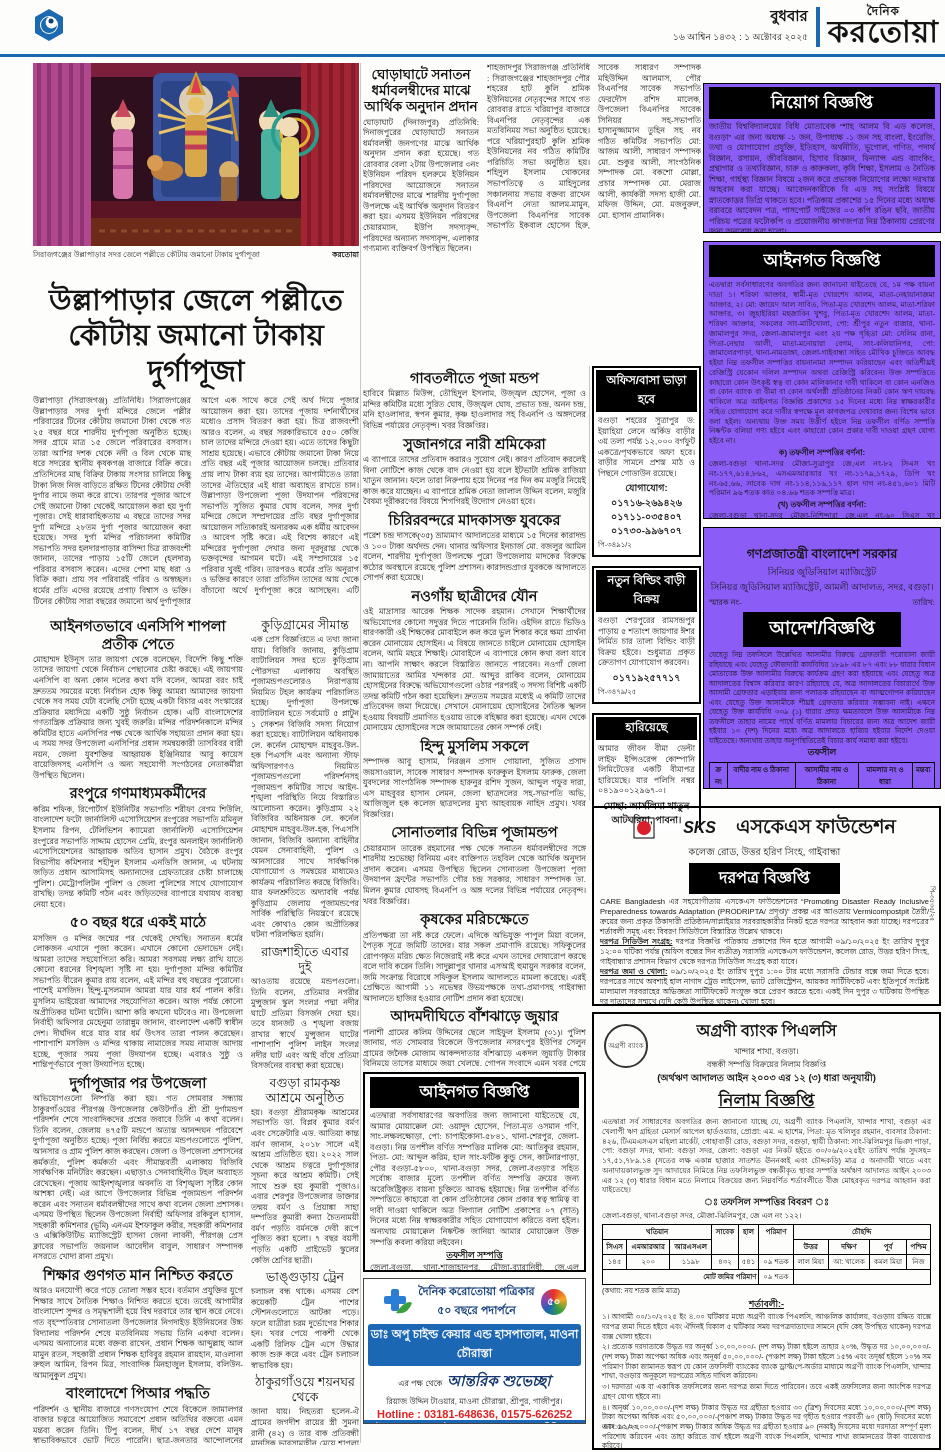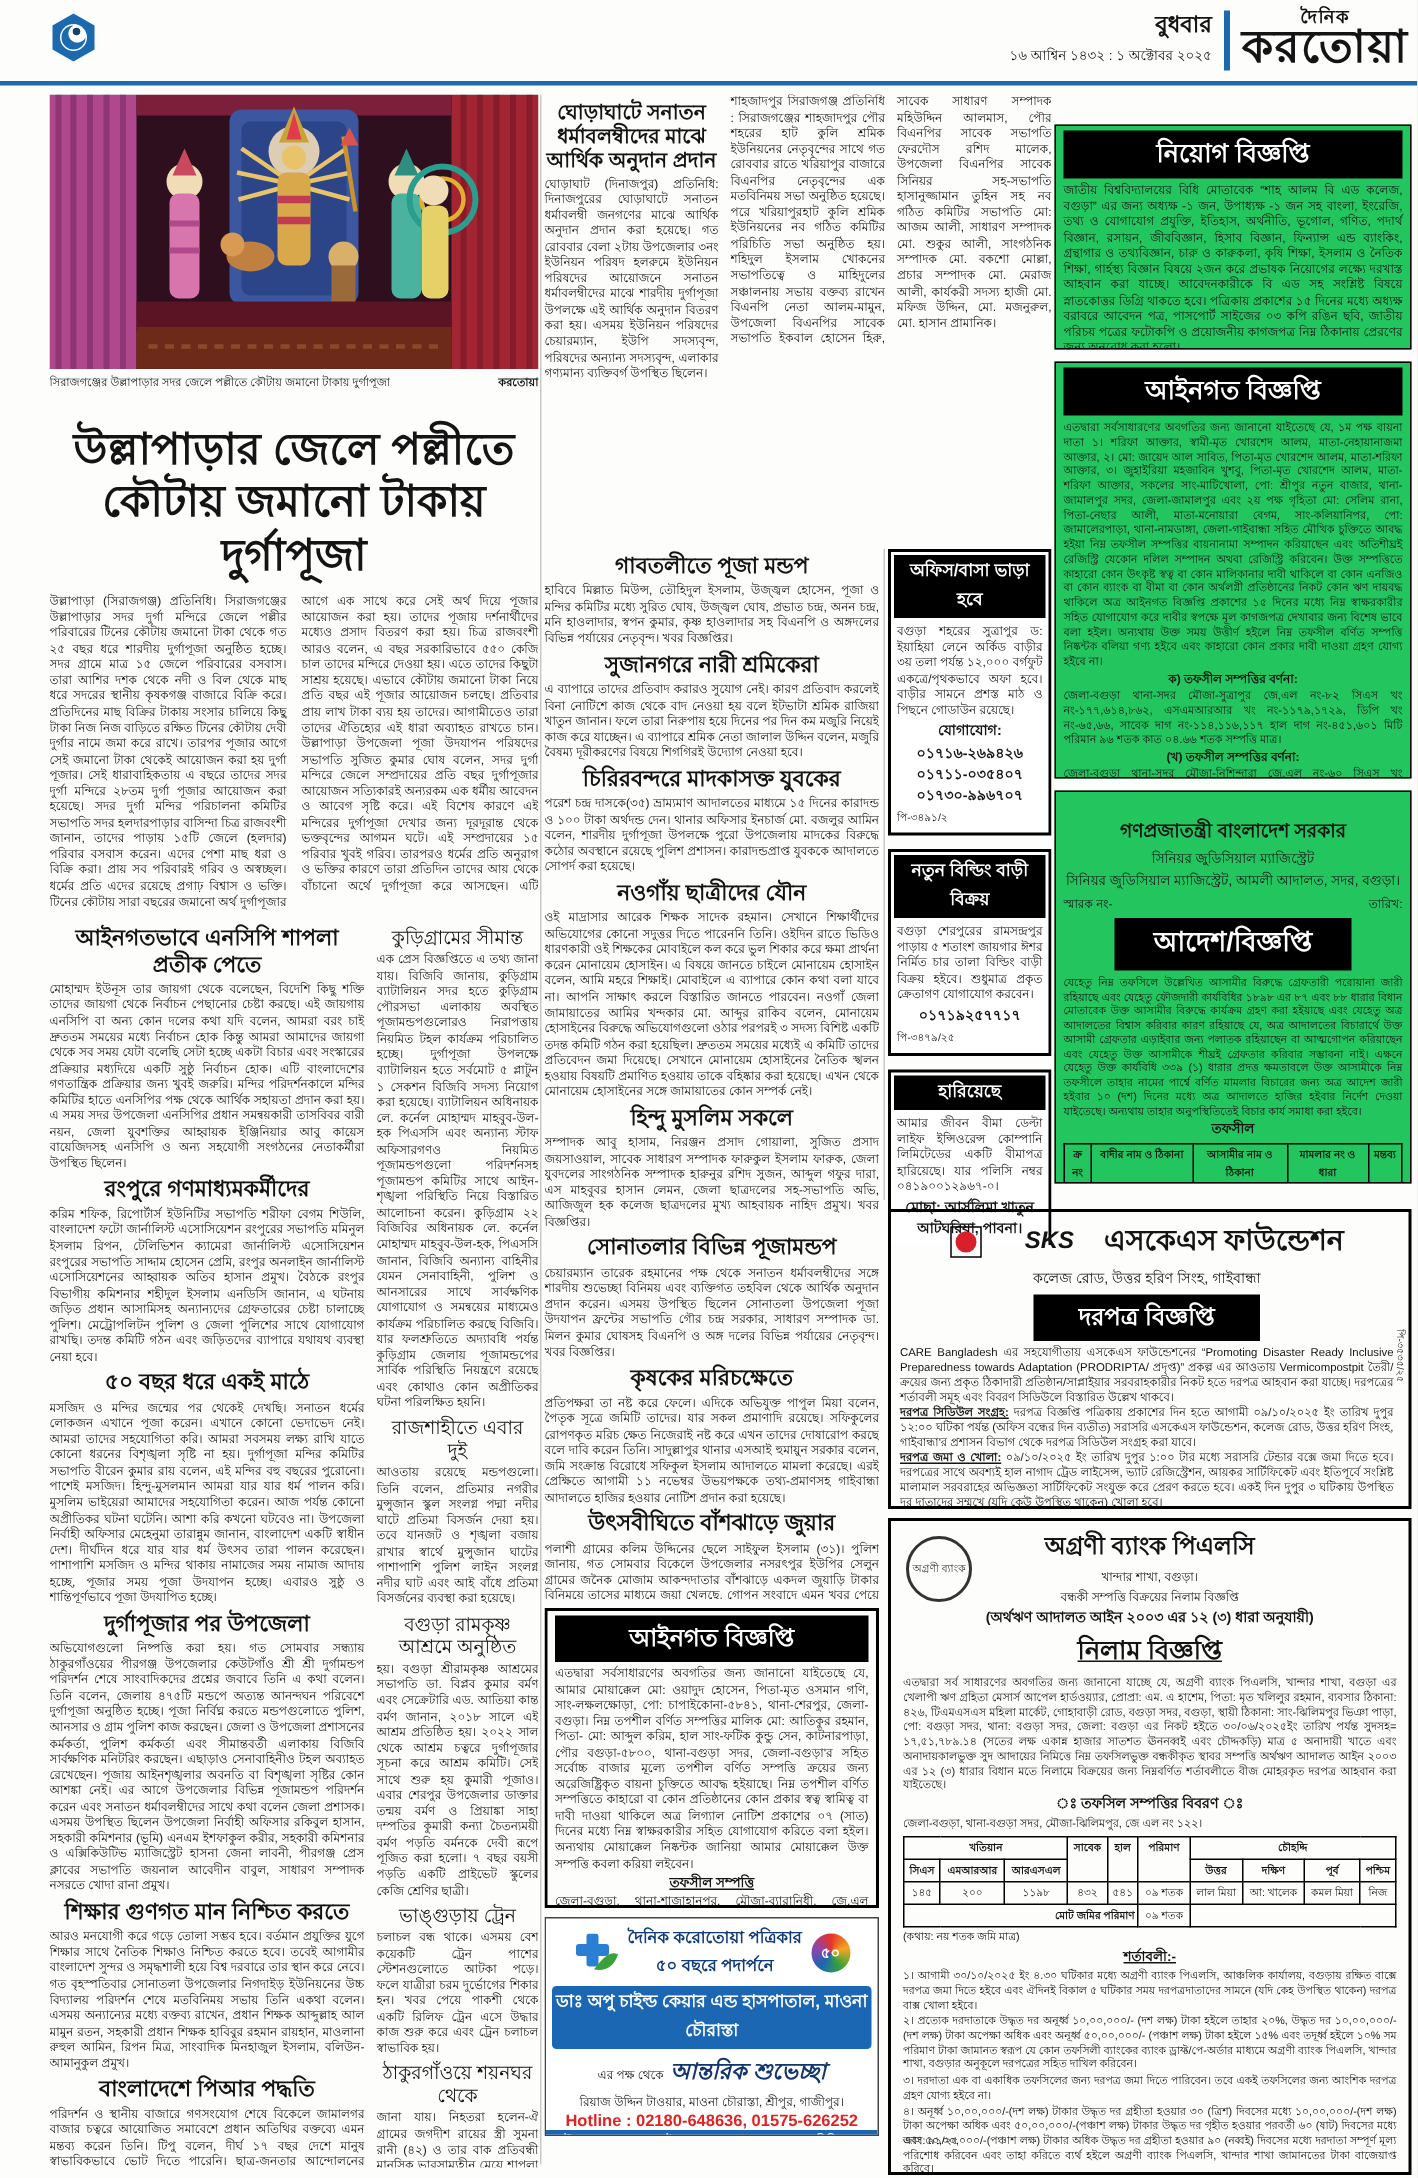--- a/index.html
+++ b/index.html
@@ -35,21 +35,21 @@
   .ct-a{flex:0 0 116px;overflow:hidden}
   .ct-b{flex:1;overflow:hidden}
   .ct-b .twocol{column-count:2;column-gap:8px}
   .hl-2l{font-size:16px;font-weight:bold;text-align:center;line-height:1.25;margin:2px 0 4px}
   .col-mid{left:363px;top:366px;width:223px;height:1086px;overflow:hidden}
   .mid-arts{height:700px;overflow:hidden}
   .col-narrow{left:592px;top:366px;width:109px;height:464px;overflow:hidden}
   .col-rads{left:703px;top:63px;width:238px;height:745px}
   .vrule{position:absolute;width:1px;background:#c9c9c4}
   
-  .adbox{border:1.5px solid #000;background:#22c55e;position:relative}
+  .adbox{border:1.5px solid #000;background:#8b5cf6;position:relative}
   .blackbar{background:#000;color:#fff;text-align:center;font-weight:bold}
   .sm-ad{border:2px solid #000;margin-bottom:9px;padding:0 0 3px;position:relative;background:#fff}
   .sm-ad .blackbar{font-size:11.5px;padding:2px 1px;margin:2px;letter-spacing:0}
   .sm-ad .bt{padding:2px 4px;font-size:8px}
   .sm-contact{font-size:9.5px;font-weight:bold;text-align:center;white-space:pre-line;line-height:1.5}
   .pcode{font-size:7px;padding:1px 4px}
   .niyog{height:150px;margin-top:20px;overflow:hidden;padding:3px 5px}
   .niyog .blackbar{font-size:17px;padding:2px 0;margin-bottom:3px}
   .legal-r{height:278px;margin-top:8px;overflow:hidden;padding:3px 5px}
   .legal-r .blackbar{font-size:17px;padding:2px 0;margin-bottom:3px}
@@ -286,21 +286,21 @@
           <h2 class="hl-md">সোনাতলার বিভিন্ন পূজামন্ডপ</h2>
           <p class="bt">চেয়ারম্যান তারেক রহমানের পক্ষ থেকে সনাতন ধর্মাবলম্বীদের সঙ্গে শারদীয় শুভেচ্ছা বিনিময় এবং ব্যক্তিগত তহবিল থেকে আর্থিক অনুদান প্রদান করেন। এসময় উপস্থিত ছিলেন সোনাতলা উপজেলা পূজা উদযাপন ফ্রন্টের সভাপতি গৌর চন্দ্র সরকার, সাধারণ সম্পাদক ডা. মিলন কুমার ঘোষসহ বিএনপি ও অঙ্গ দলের বিভিন্ন পর্যায়ের নেতৃবৃন্দ। খবর বিজ্ঞপ্তির।</p>
         </article>
 
         <article>
           <h2 class="hl-md">কৃষকের মরিচক্ষেতে</h2>
           <p class="bt">প্রতিপক্ষরা তা নষ্ট করে ফেলে। এদিকে অভিযুক্ত পাপুল মিয়া বলেন, পৈতৃক সূত্রে জমিটি তাদের। যার সকল প্রমাণাদি রয়েছে। সফিকুলের রোপণকৃত মরিচ ক্ষেত নিজেরাই নষ্ট করে এখন তাদের দোষারোপ করছে বলে দাবি করেন তিনি। সাদুল্লাপুর থানার এসআই হুমায়ুন সরকার বলেন, জমি সংক্রান্ত বিরোধে সফিকুল ইসলাম আদালতে মামলা করেছে। এরই প্রেক্ষিতে আগামী ১১ নভেম্বর উভয়পক্ষকে তথ্য-প্রমাণসহ গাইবান্ধা আদালতে হাজির হওয়ার নোটিশ প্রদান করা হয়েছে।</p>
         </article>
 
         <article>
-          <h2 class="hl-md">উৎসবীঘিতে বাঁশঝাড়ে জুয়ার</h2>
+          <h2 class="hl-md">আদমদীঘিতে বাঁশঝাড়ে জুয়ার</h2>
           <p class="bt">পলাশী গ্রামের কলিম উদ্দিনের ছেলে সাইফুল ইসলাম (৩১)। পুলিশ জানায়, গত সোমবার বিকেলে উপজেলার নসরৎপুর ইউপির সেলুন গ্রামের জনৈক মোজাম আকন্দদাতার বাঁশঝাড়ে একদল জুয়াড়ি টাকার বিনিময়ে তাসের মাধ্যমে জুয়া খেলছে, গোপন সংবাদে এমন খবর পেয়ে পুলিশ উল্লেখিত স্থানে অভিযান চালিয়ে জুয়ার বোর্ড থেকে ৩ হাজার ৫৩৫ টাকা, ৫২পিস তাস বিভিন্ন সরঞ্জাম উদ্ধারসহ উল্লেখিত চার জুয়াড়িকে গ্রেফতার করে। আদমদীঘি থানার অফিসার ইনচার্জ এসএম মোস্তাফিজুর রহমান বলেন, গ্রেফতারকৃতদের বিরুদ্ধে জুয়া আইনে মামলা রুজু করে ওইদিন তাদেরকে আদালতে পাঠানো হয়েছে।</p>
         </article>
 
       </div>
 
     <div class="legal-m">
       <div class="blackbar">আইনগত বিজ্ঞপ্তি</div>
       <p class="bt">এতদ্বারা সর্বসাধারণের অবগতির জন্য জানানো যাইতেছে যে, আমার মোয়াক্কেল মো: ওয়াদুদ হোসেন, পিতা-মৃত ওসমান গণি, সাং-লক্ষলক্ষোড়া, পো: চাপাইকোনা-৫৮৪১, থানা-শেরপুর, জেলা-বগুড়া। নিম্ন তপশীল বর্ণিত সম্পত্তির মালিক মো: আতিকুর রহমান, পিতা- মো: আব্দুল করিম, হাল সাং-ফটিক কুন্ডু সেন, কাটনারপাড়া, পৌর বগুড়া-৫৮০০, থানা-বগুড়া সদর, জেলা-বগুড়া'র সহিত সর্বোচ্চ বাজার মূল্যে তপশীল বর্ণিত সম্পত্তি ক্রয়ের জন্য অরেজিষ্ট্রিকৃত বায়না চুক্তিতে আবদ্ধ হইয়াছে। নিম্ন তপশীল বর্ণিত সম্পত্তিতে কাহারো বা কোন প্রতিষ্ঠানের কোন প্রকার স্বত্ব স্বামিত্ব বা দাবী দাওয়া থাকিলে অত্র লিগ্যাল নোটিশ প্রকাশের ০৭ (সাত) দিনের মধ্যে নিম্ন স্বাক্ষরকারীর সহিত যোগাযোগ করিতে বলা হইল। অন্যথায় মোয়াক্কেল নিষ্কন্টক জানিয়া আমার মোয়াক্কেল উক্ত সম্পত্তি কবলা করিয়া লইবেন।</p>
       <p class="ctr" style="font-size:9px;font-weight:bold;text-decoration:underline">তফসীল সম্পত্তি</p>
       <p class="bt">জেলা-বগুড়া, থানা-শাজাহানপুর, মৌজা-ব্যারানিধী, জে.এল নং-১৩৭, সি.এস খতিয়ান নং-৬২, এস.এ খতিয়ান নং-১২৬, আর.এস খতিয়ান নং-৫২৯, সাবেক দাগ নং-৫০৬, হাল দাগ নং-৪৫৪, রকম-ধানী, পরিমাণ-১৪ শতকের কাতে ০৬ শতক (দক্ষিণধার)।</p>
@@ -317,21 +317,21 @@
         <div>
           <div class="hosp-t1">দৈনিক করোতোয়া পত্রিকার</div>
           <div class="hosp-t2">৫০ বছরে পদার্পনে</div>
         </div>
         <div class="badge50">৫০</div>
       </div>
       <div class="hosp-name">ডাঃ অপু চাইল্ড কেয়ার এন্ড হাসপাতাল, মাওনা চৌরাস্তা</div>
       <span class="hosp-from">এর পক্ষ থেকে</span>
       <span class="hosp-greet">আন্তরিক শুভেচ্ছা</span>
       <div class="hosp-addr">রিয়াজ উদ্দিন টাওয়ার, মাওনা চৌরাস্তা, শ্রীপুর, গাজীপুর।</div>
-      <div class="hosp-hot">Hotline : 02180-648636, 01575-626252</div>
+      <div class="hosp-hot">Hotline : 03181-648636, 01575-626252</div>
       <div class="hosp-foot">সৌজন্যে: ডাঃ অপু চাইল্ড কেয়ার এন্ড হাসপাতালের চিকিৎসক, কর্মকর্তা ও কর্মচারীবৃন্দ।</div>
     </div>
   </section>
 
   <aside class="abs col-narrow">
     <div>
 
         <div class="sm-ad">
           <div class="blackbar">অফিস/বাসা ভাড়া হবে</div>
           <p class="bt">বগুড়া শহরের সুত্রাপুর ড: ইয়াহিয়া লেনে অর্কিড বাড়ীর ৩য় তলা পর্যন্ত ১২,০০০ বর্গফুট একত্রে/পৃথকভাবে অফা হবে। বাড়ীর সামনে প্রশস্ত মাঠ ও পিছনে গোডাউন রয়েছে।</p>

